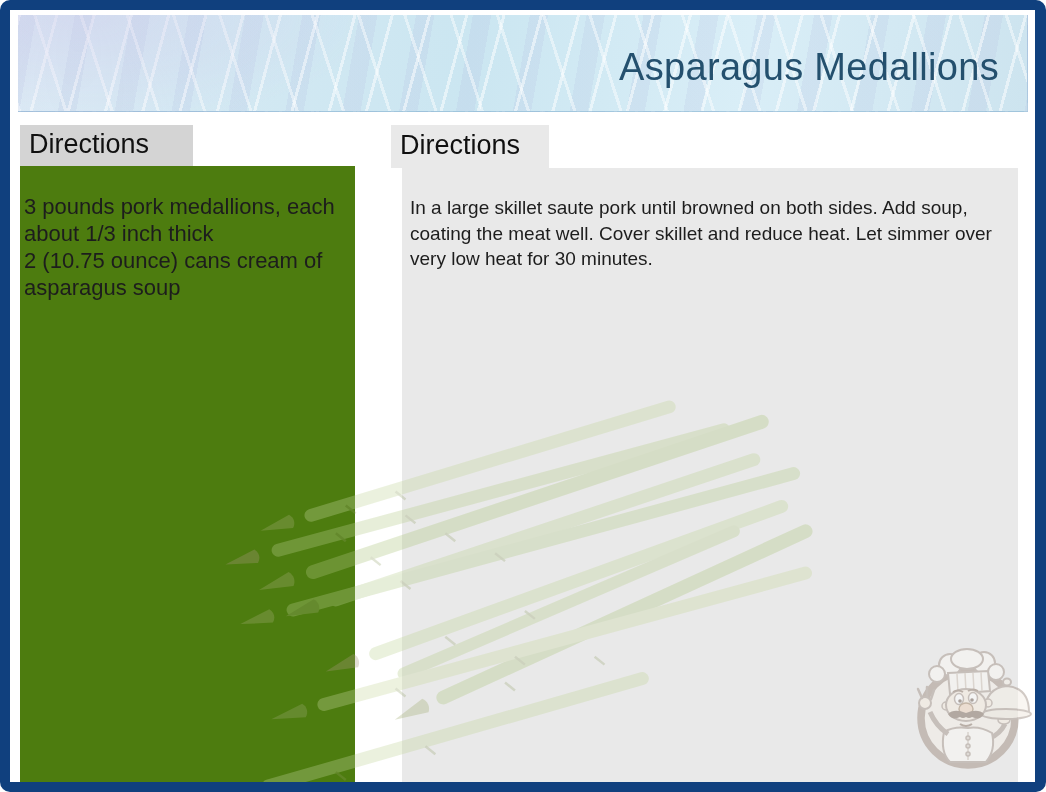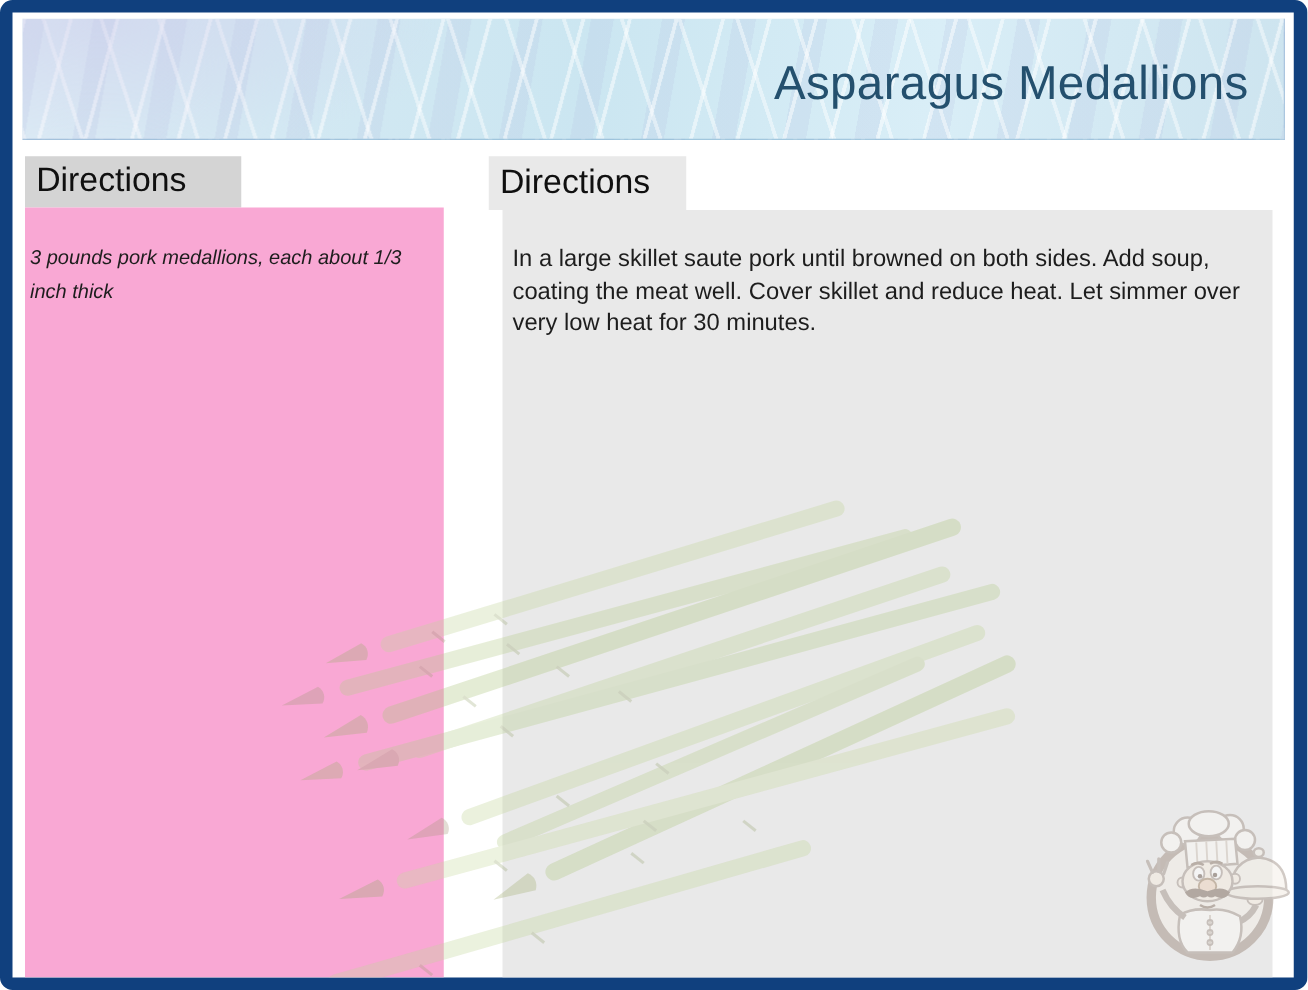--- a/index.html
+++ b/index.html
@@ -45,23 +45,23 @@
     padding-left:9px;line-height:39px;height:41px;
     white-space:nowrap;
   }
   .panel-body{
     font-size:19px;color:#1d1d1d;
   }
 
   #ingredients-panel{left:10px;width:335px;}
   #ingredients-panel .panel-tab{width:173px;background:#d4d4d4;}
   #ingredients-panel .panel-body{
-    height:616px;background:#f9a8d4;
+    height:616px;background:#4d7c0f;
     padding:27px 10px 0 4px;
-    font-size:16px;line-height:27px;font-style:italic;
+    font-size:22px;line-height:27px;
   }
 
   #directions-panel{left:357px;width:651px;}
   #directions-panel .panel-tab{width:158px;background:#e9e9e9;height:43px;line-height:41px;margin-left:24px;}
   #directions-panel .panel-body{
     height:614px;background:#e9e9e9;
     padding:27px 16px 0 8px;
     line-height:25.5px;
     margin-left:35px;
   }
@@ -77,20 +77,21 @@
 <div id="frame">
 
   <div class="banner">
     <div class="banner-title">Asparagus Medallions</div>
   </div>
 
   <div class="panel" id="ingredients-panel">
     <div class="panel-tab">Directions</div>
     <div class="panel-body">
       <div>3 pounds pork medallions, each about 1/3 inch thick</div>
+      <div>2 (10.75 ounce) cans cream of asparagus soup</div>
     </div>
   </div>
 
   <div class="panel" id="directions-panel">
     <div class="panel-tab">Directions</div>
     <div class="panel-body">In a large skillet saute pork until browned on both sides. Add soup, coating the meat well. Cover skillet and reduce heat. Let simmer over very low heat for 30 minutes.</div>
   </div>
 
   <div class="watermark" id="asparagus-wm">
     <svg width="630" height="418" viewBox="0 0 630 420" xmlns="http://www.w3.org/2000/svg">

